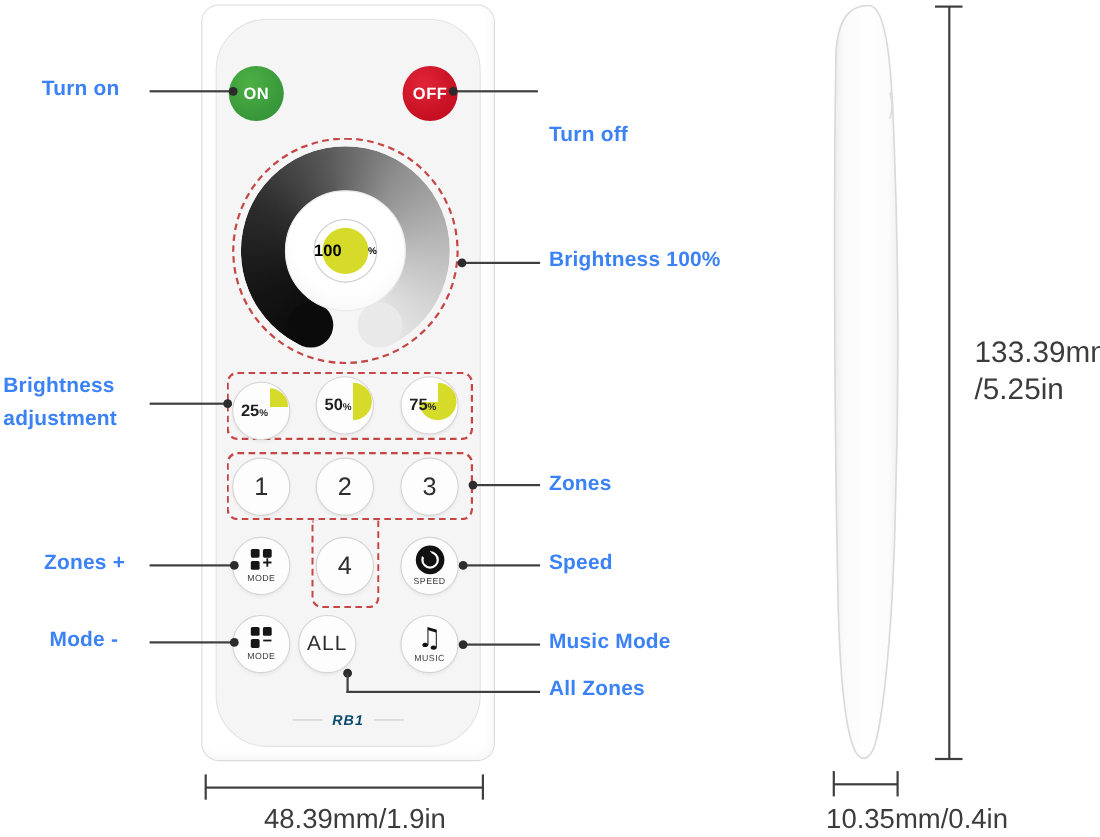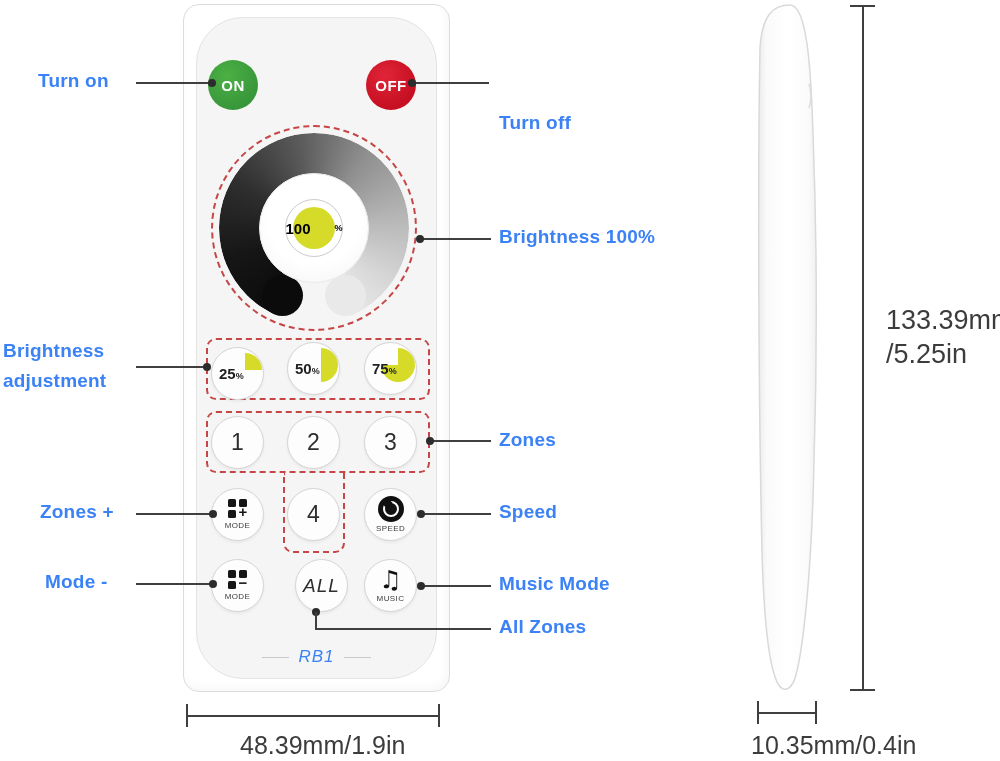--- a/index.html
+++ b/index.html
@@ -89,21 +89,21 @@
   .speed-icon::after{content:"";position:absolute;left:5px;top:3px;width:8px;height:8px;
       background:#111;transform:rotate(45deg);}
 
   
   .music-icon{font-family:"DejaVu Sans",sans-serif;font-size:25px;line-height:24px;color:#111;}
 
   
   .model-row{position:absolute;left:0;top:642px;width:100%;display:flex;
       align-items:center;justify-content:center;gap:9px;}
   .model-line{width:27px;height:1px;background:#c9c9c9;}
-  .model-txt{font-size:17px;font-weight:400;font-style:italic;letter-spacing:1px;color:#3b82f6;}
+  .model-txt{font-size:13px;font-weight:700;font-style:italic;letter-spacing:1px;color:#0c4a6e;}
 
   
   .dim{position:absolute;background:#3f3f3f;}
   .dim-label{position:absolute;font-size:25px;color:#3c3c3c;white-space:nowrap;}
   .dim-label.big{font-size:27px;line-height:34px;}
 
   
   .side-view{position:absolute;left:750px;top:2px;width:72px;height:692px;}
 </style>
 </head>
@@ -175,21 +175,21 @@
 
     <div class="btn" style="left:27px;top:554px;">
       <span class="mode-icon">
         <i class="sq s1"></i>
           <i class="sq s2"></i>
           <i class="sq s3"></i>
         <i class="sign">−</i>
       </span>
       <span class="btn-caption">MODE</span>
     </div>
-    <div class="btn" style="left:111px;top:554px;font-style:italic;">
+    <div class="btn" style="left:87px;top:554px;">
       <span class="all-txt">ALL</span>
     </div>
     <div class="btn" style="left:180px;top:554px;">
       <span class="music-icon">♫</span>
       <span class="btn-caption">MUSIC</span>
     </div>
 
     <div class="model-row">
       <span class="model-line"></span>
       <span class="model-txt">RB1</span>

